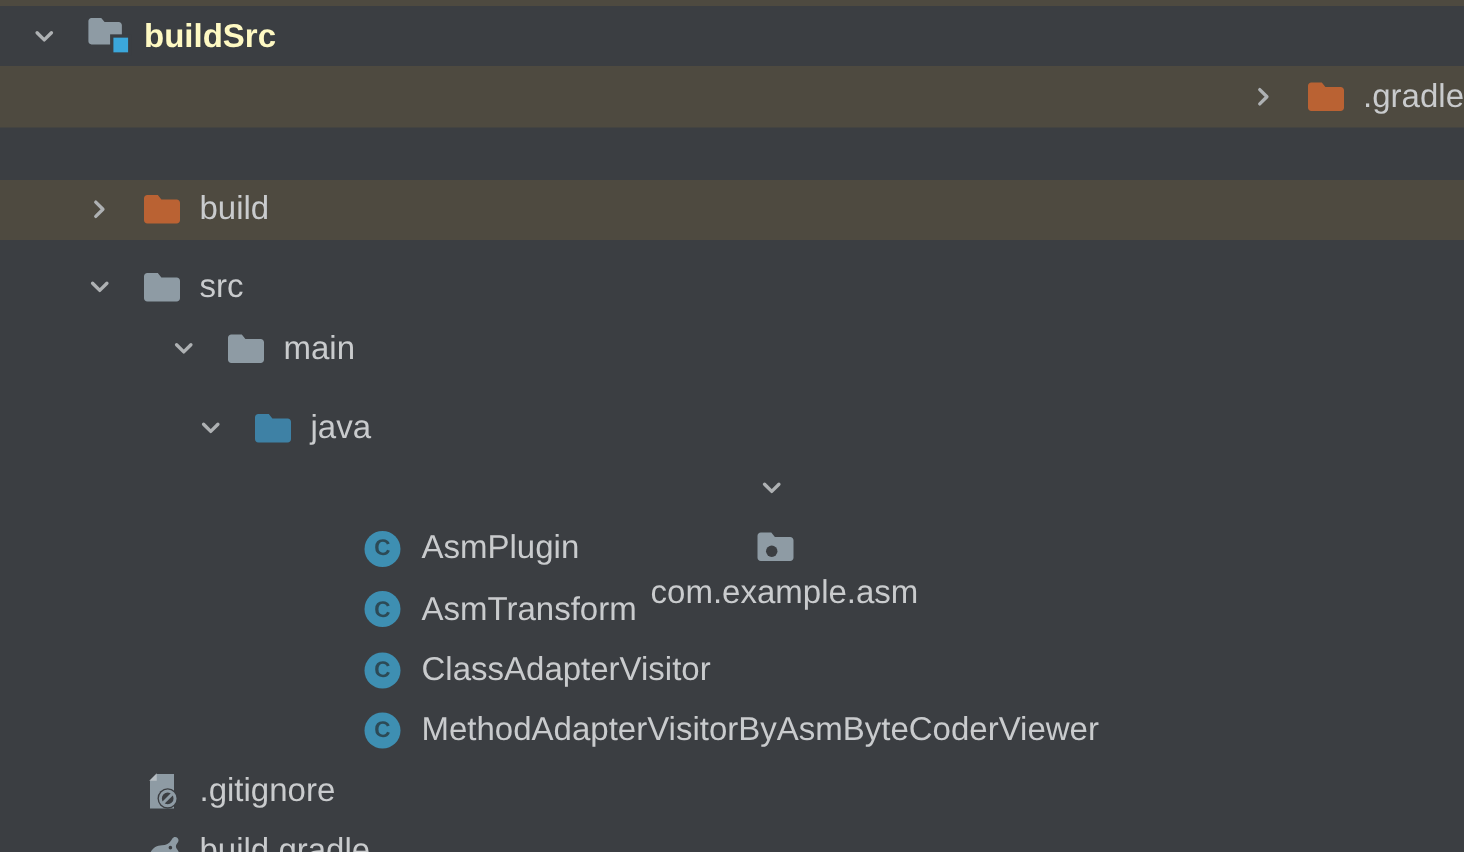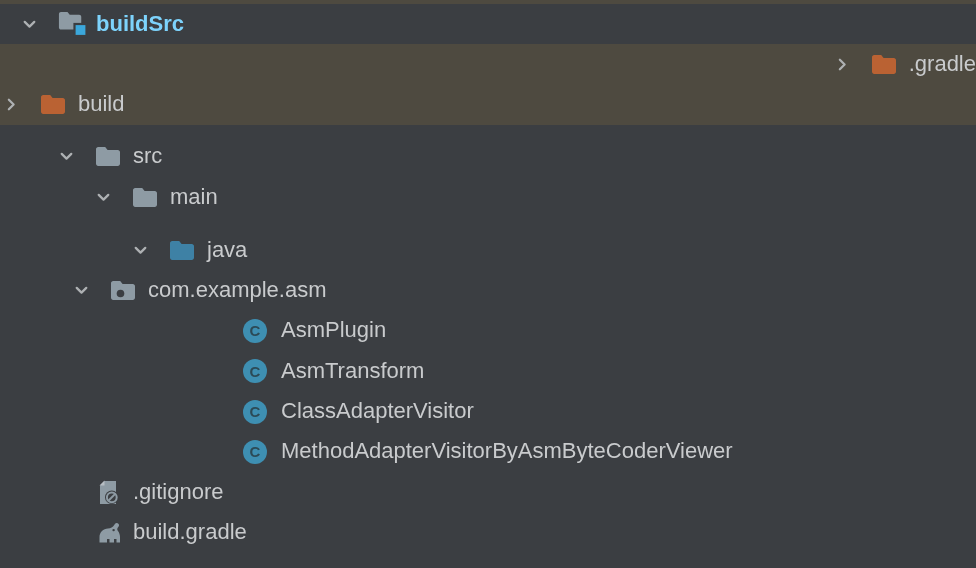--- a/index.html
+++ b/index.html
@@ -12,21 +12,21 @@
   #tree-panel{width:976px;height:568px;}
   .clipped-row{height:4px;background:#4E4A40;}
   .tree-row{
     display:flex;align-items:center;
     height:40.28px;
     font-size:22px;color:#C9CBCD;
     white-space:nowrap;cursor:default;
     box-sizing:border-box;
   }
   .tree-row.highlight{background:#4E4A40;}
-  .tree-row.bold .row-label{font-weight:bold;color:#7dd3fc;text-align:center;}
+  .tree-row.bold .row-label{font-weight:bold;color:#fef9c3;text-align:center;}
   .chevron-slot{
     flex:0 0 40px;width:40px;display:flex;align-items:center;
     box-sizing:border-box;padding-left:3px;
   }
   .icon-slot{
     flex:0 0 38px;width:38px;display:flex;align-items:center;
   }
   .row-label{line-height:1;padding-bottom:1px;}
   .class-circle{
     width:24px;height:24px;border-radius:50%;
@@ -63,21 +63,21 @@
             <polyline points="5.5,3.5 10,8 5.5,12.5" fill="none" stroke="#AEB1B3" stroke-width="2.1" stroke-linecap="round" stroke-linejoin="round"></polyline>
           </svg>
         </span>
         <span class="icon-slot">
           <svg width="26" height="21" viewBox="0 0 26 21">
             <path d="M1 3.2 C1 2 2 1 3.2 1 h7 l2.4 3 h10.2 C24 4 25 5 25 6.2 v11.6 C25 19 24 20 22.8 20 H3.2 C2 20 1 19 1 17.8 Z" fill="#BA6233"></path>
           </svg>
         </span>
         <span class="row-label">.gradle</span>
       </div>
-      <div class="tree-row highlight" style="">
+      <div class="tree-row highlight" style="padding-left: 55px; margin-top: 35px;">
         <span class="chevron-slot">
           <svg width="17" height="17" viewBox="0 0 16 16">
             <polyline points="5.5,3.5 10,8 5.5,12.5" fill="none" stroke="#AEB1B3" stroke-width="2.1" stroke-linecap="round" stroke-linejoin="round"></polyline>
           </svg>
         </span>
         <span class="icon-slot">
           <svg width="26" height="21" viewBox="0 0 26 21">
             <path d="M1 3.2 C1 2 2 1 3.2 1 h7 l2.4 3 h10.2 C24 4 25 5 25 6.2 v11.6 C25 19 24 20 22.8 20 H3.2 C2 20 1 19 1 17.8 Z" fill="#BA6233"></path>
           </svg>
         </span>
@@ -89,21 +89,21 @@
             <polyline points="3.5,5.5 8,10 12.5,5.5" fill="none" stroke="#AEB1B3" stroke-width="2.1" stroke-linecap="round" stroke-linejoin="round"></polyline>
           </svg>
         </span>
         <span class="icon-slot">
           <svg width="26" height="21" viewBox="0 0 26 21">
             <path d="M1 3.2 C1 2 2 1 3.2 1 h7 l2.4 3 h10.2 C24 4 25 5 25 6.2 v11.6 C25 19 24 20 22.8 20 H3.2 C2 20 1 19 1 17.8 Z" fill="#8E9BA4"></path>
           </svg>
         </span>
         <span class="row-label">src</span>
       </div>
-      <div class="tree-row" style="padding-left: 92px;">
+      <div class="tree-row" style="padding-left: 92px; margin-left: 19px;">
         <span class="chevron-slot">
           <svg width="17" height="17" viewBox="0 0 16 16">
             <polyline points="3.5,5.5 8,10 12.5,5.5" fill="none" stroke="#AEB1B3" stroke-width="2.1" stroke-linecap="round" stroke-linejoin="round"></polyline>
           </svg>
         </span>
         <span class="icon-slot">
           <svg width="26" height="21" viewBox="0 0 26 21">
             <path d="M1 3.2 C1 2 2 1 3.2 1 h7 l2.4 3 h10.2 C24 4 25 5 25 6.2 v11.6 C25 19 24 20 22.8 20 H3.2 C2 20 1 19 1 17.8 Z" fill="#8E9BA4"></path>
           </svg>
         </span>
@@ -115,21 +115,21 @@
             <polyline points="3.5,5.5 8,10 12.5,5.5" fill="none" stroke="#AEB1B3" stroke-width="2.1" stroke-linecap="round" stroke-linejoin="round"></polyline>
           </svg>
         </span>
         <span class="icon-slot">
           <svg width="26" height="21" viewBox="0 0 26 21">
             <path d="M1 3.2 C1 2 2 1 3.2 1 h7 l2.4 3 h10.2 C24 4 25 5 25 6.2 v11.6 C25 19 24 20 22.8 20 H3.2 C2 20 1 19 1 17.8 Z" fill="#3E81A5"></path>
           </svg>
         </span>
         <span class="row-label">java</span>
       </div>
-      <div class="tree-row" style="padding-left: 70px;">
+      <div class="tree-row" style="padding-left: 70px; flex-direction: column;">
         <span class="chevron-slot">
           <svg width="17" height="17" viewBox="0 0 16 16">
             <polyline points="3.5,5.5 8,10 12.5,5.5" fill="none" stroke="#AEB1B3" stroke-width="2.1" stroke-linecap="round" stroke-linejoin="round"></polyline>
           </svg>
         </span>
         <span class="icon-slot">
           <svg width="26" height="21" viewBox="0 0 26 21">
             <path d="M1 3.2 C1 2 2 1 3.2 1 h7 l2.4 3 h10.2 C24 4 25 5 25 6.2 v11.6 C25 19 24 20 22.8 20 H3.2 C2 20 1 19 1 17.8 Z" fill="#8E9BA4"></path>
             <circle cx="10.5" cy="13.5" r="3.8" fill="#3B3E42"></circle>
           </svg>

